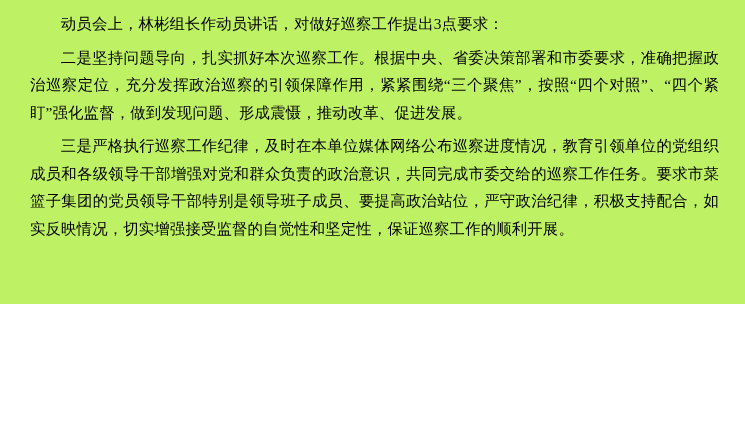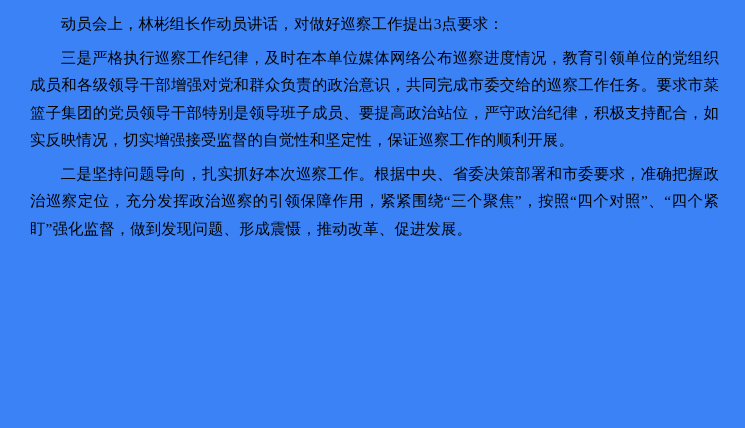--- a/index.html
+++ b/index.html
@@ -9,23 +9,23 @@
   }
   body {
     width: 745px;
     height: 428px;
     overflow: hidden;
     font-family: "Liberation Serif", "DejaVu Serif", serif;
   }
   #doc {
     box-sizing: border-box;
     width: 745px;
-    height: 428px;
+    height: 304px;
     padding: 10px 26px 0 30px;
-    background: #3b82f6;
+    background: #bef264;
   }
   .para {
     margin: 0 0 6px 0;
     font-size: 15.4px;
     line-height: 27.5px;
     color: #000000;
     text-align: justify;
     text-justify: inter-ideograph;
     text-indent: 2em;
     letter-spacing: 0.15px;
@@ -33,15 +33,15 @@
   }
   .para:last-child {
     margin-bottom: 0;
   }
 </style>
 </head>
 <body>
 
 <div id="doc">
   <p class="para">动员会上，林彬组长作动员讲话，对做好巡察工作提出3点要求：</p>
+  <p class="para">二是坚持问题导向，扎实抓好本次巡察工作。根据中央、省委决策部署和市委要求，准确把握政治巡察定位，充分发挥政治巡察的引领保障作用，紧紧围绕“三个聚焦”，按照“四个对照”、“四个紧盯”强化监督，做到发现问题、形成震慑，推动改革、促进发展。</p>
   <p class="para">三是严格执行巡察工作纪律，及时在本单位媒体网络公布巡察进度情况，教育引领单位的党组织成员和各级领导干部增强对党和群众负责的政治意识，共同完成市委交给的巡察工作任务。要求市菜篮子集团的党员领导干部特别是领导班子成员、要提高政治站位，严守政治纪律，积极支持配合，如实反映情况，切实增强接受监督的自觉性和坚定性，保证巡察工作的顺利开展。</p>
-  <p class="para">二是坚持问题导向，扎实抓好本次巡察工作。根据中央、省委决策部署和市委要求，准确把握政治巡察定位，充分发挥政治巡察的引领保障作用，紧紧围绕“三个聚焦”，按照“四个对照”、“四个紧盯”强化监督，做到发现问题、形成震慑，推动改革、促进发展。</p>
 </div>
 
 </body></html>

